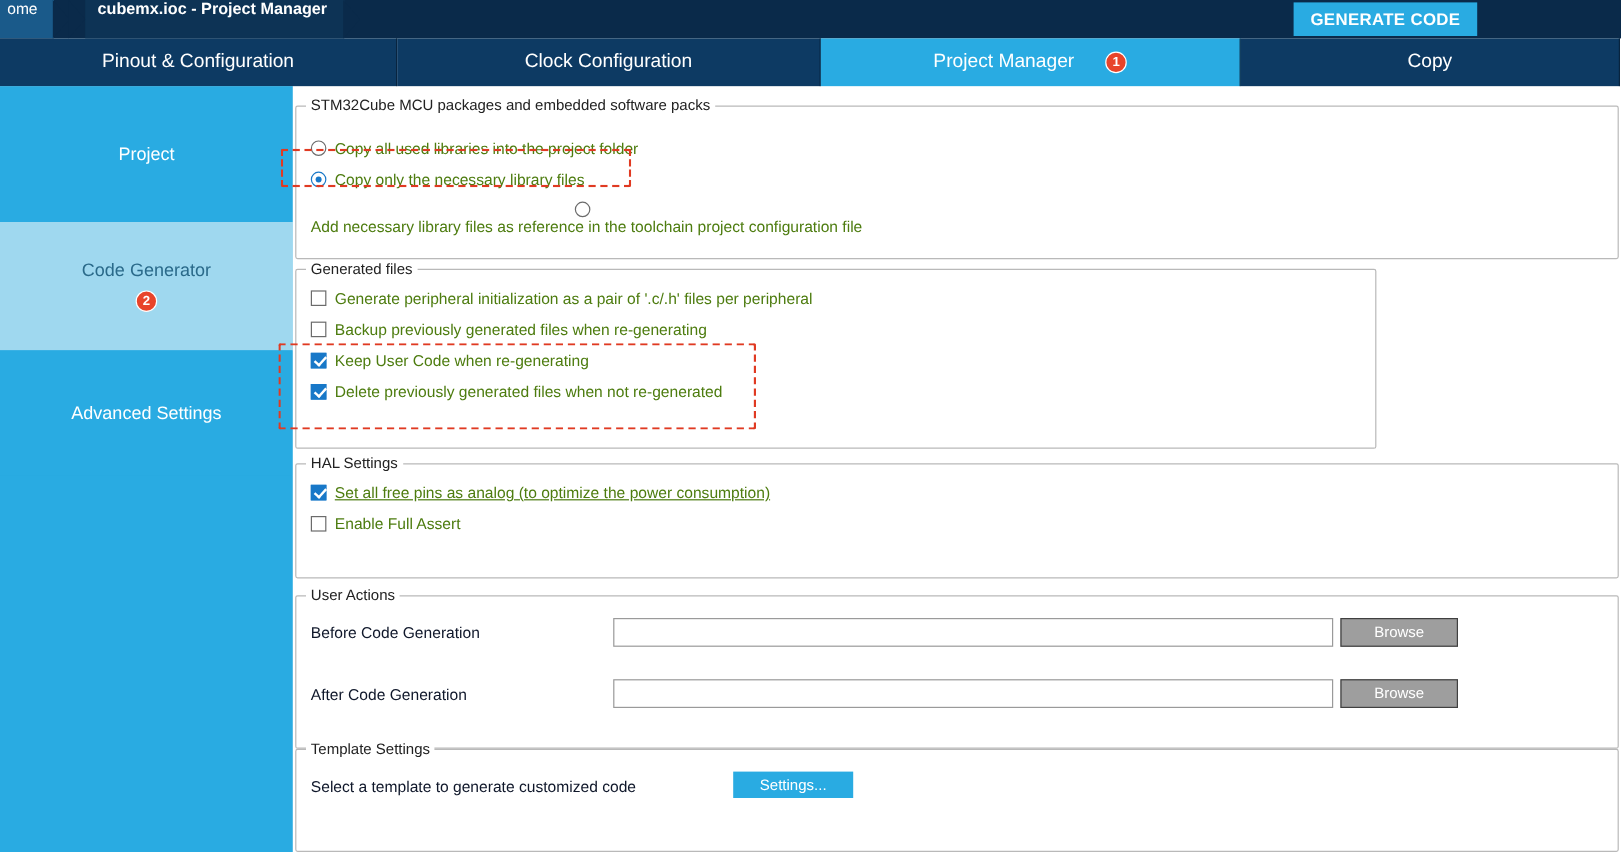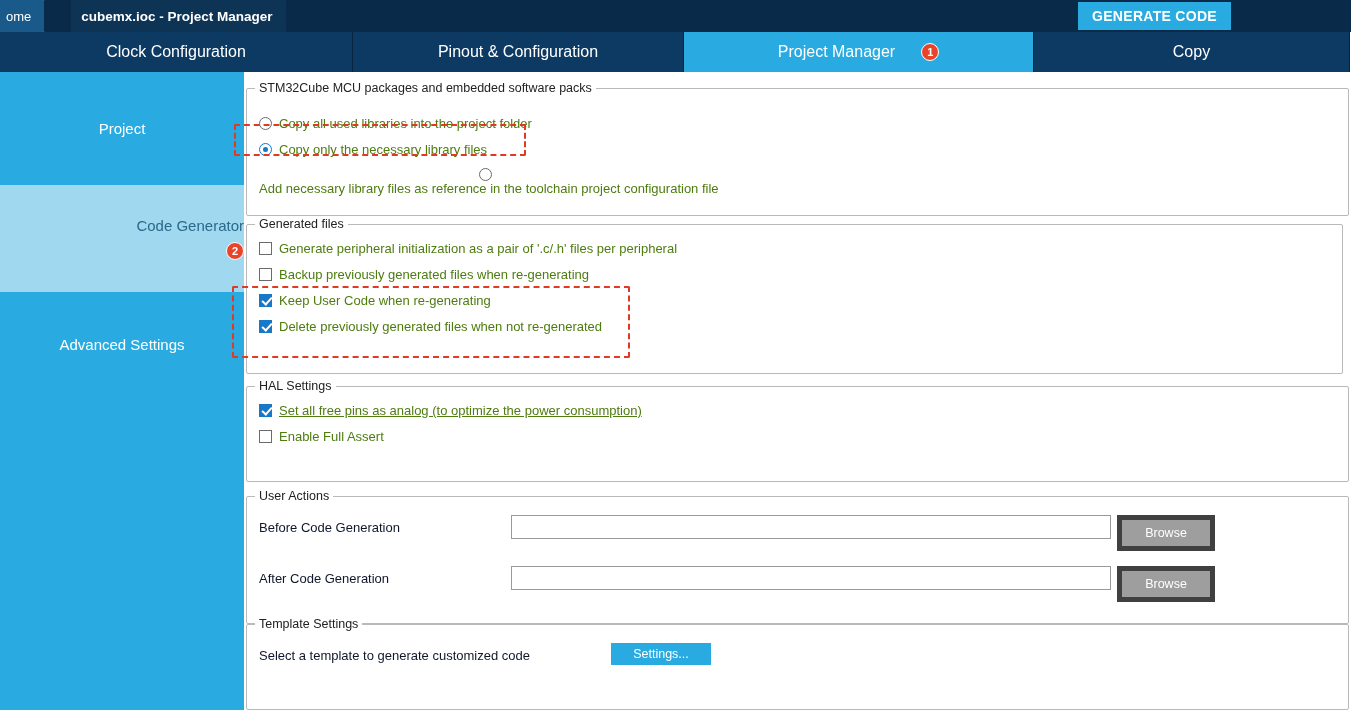--- a/index.html
+++ b/index.html
@@ -19,21 +19,21 @@
   
   .breadcrumb-bar {
     position: absolute; left: 0; top: 0;
     width: 1351px; height: 32px;
     background: #0a2a4a;
     display: flex; align-items: center;
   }
   .crumb {
     position: relative;
     height: 32px;
-    display: flex; align-items: center;
+    display: flex; 
     color: #ffffff;
     font-size: 13px;
     padding: 0 14px 0 10px;
   }
   .crumb.home { background: #1a5a8a; padding-left: 6px; }
   .crumb.mcu  { background: #143f66; }
   .crumb.file { background: #0d3355; font-weight: bold; font-size: 13.5px; }
   .crumb-arrow {
     width: 0; height: 0;
     border-top: 16px solid transparent;
@@ -95,21 +95,21 @@
   .side-item {
     width: 244px;
     display: flex; align-items: center; justify-content: center;
     flex-direction: column;
     color: #ffffff;
     font-size: 15px;
     cursor: pointer;
     position: relative;
   }
   .side-item.project { height: 113px; background: #29abe2; }
-  .side-item.codegen { height: 107px; background: #9fd8ef; color: #2a6a8a; align-items: flex-end; }
+  .side-item.codegen { height: 107px; background: #9fd8ef; color: #2a6a8a; }
   .side-item.advanced { height: 104px; background: #29abe2; }
   .side-filler { height: 314px; background: #29abe2; }
   .side-badge {
     margin-top: 8px;
     width: 18px; height: 18px;
     border-radius: 50%;
     background: #e8442a;
     color: #ffffff;
     font-size: 11px; font-weight: bold;
     display: flex; align-items: center; justify-content: center;
@@ -202,24 +202,24 @@
     height: 24px;
     border: 1px solid #9a9a9a;
     background: #ffffff;
     font-size: 12px;
     padding: 0 5px;
     color: #111111;
     font-family: "Liberation Sans", sans-serif;
   }
   .browse-btn {
     position: absolute;
-    width: 98px; height: 36px;
+    width: 98px; height: 24px;
     background: #9e9e9e;
     color: #ffffff;
-    border: 5px solid #404040;
+    border: 1px solid #404040;
     font-size: 12.5px;
     display: flex; align-items: center; justify-content: center;
     cursor: pointer;
   }
   .settings-btn {
     position: absolute;
     width: 100px; height: 22px;
     background: #29abe2;
     color: #ffffff;
     border: none;
@@ -246,25 +246,25 @@
     <div class="crumb-arrow"></div>
     <div class="crumb-arrow"></div>
     <div class="crumb file">
       <span>cubemx.ioc - Project Manager</span>
     </div>
     <div class="crumb-arrow"></div>
     <button class="gen-code-btn">GENERATE CODE</button>
   </div>
 
   <div class="tabs">
+    <div class="tab t0">
+      <span>Pinout &amp; Configuration</span>
+    </div>
     <div class="tab t1">
       <span>Clock Configuration</span>
-    </div>
-    <div class="tab t0">
-      <span>Pinout &amp; Configuration</span>
     </div>
     <div class="tab t2">
       <span>Project Manager</span>
       <span class="badge">1</span>
     </div>
     <div class="tab t3">
       <span>Copy</span>
     </div>
   </div>
 
@@ -298,21 +298,21 @@
       </div>
 
       <div class="row" style="left:12px; top:79px;flex-direction:column;">
         <span class="radio"></span>
         <span>Add necessary library files as reference in the toolchain project configuration file</span>
       </div>
     </div>
 
     <div class="hl-box" style="left:-10px; top:52px; width:292px; height:32px;"></div>
 
-    <div class="group" style="left:2px; top:152px; width:1097px; height:150px;">
+    <div class="group" style="left:2px; top:152px; width:901px; height:150px;">
       <span class="legend">Generated files</span>
 
       <div class="row" style="left:12px; top:16px;">
         <span class="checkbox"></span>
         <span>Generate peripheral initialization as a pair of '.c/.h' files per peripheral</span>
       </div>
 
       <div class="row" style="left:12px; top:42px;">
         <span class="checkbox"></span>
         <span>Backup previously generated files when re-generating</span>

